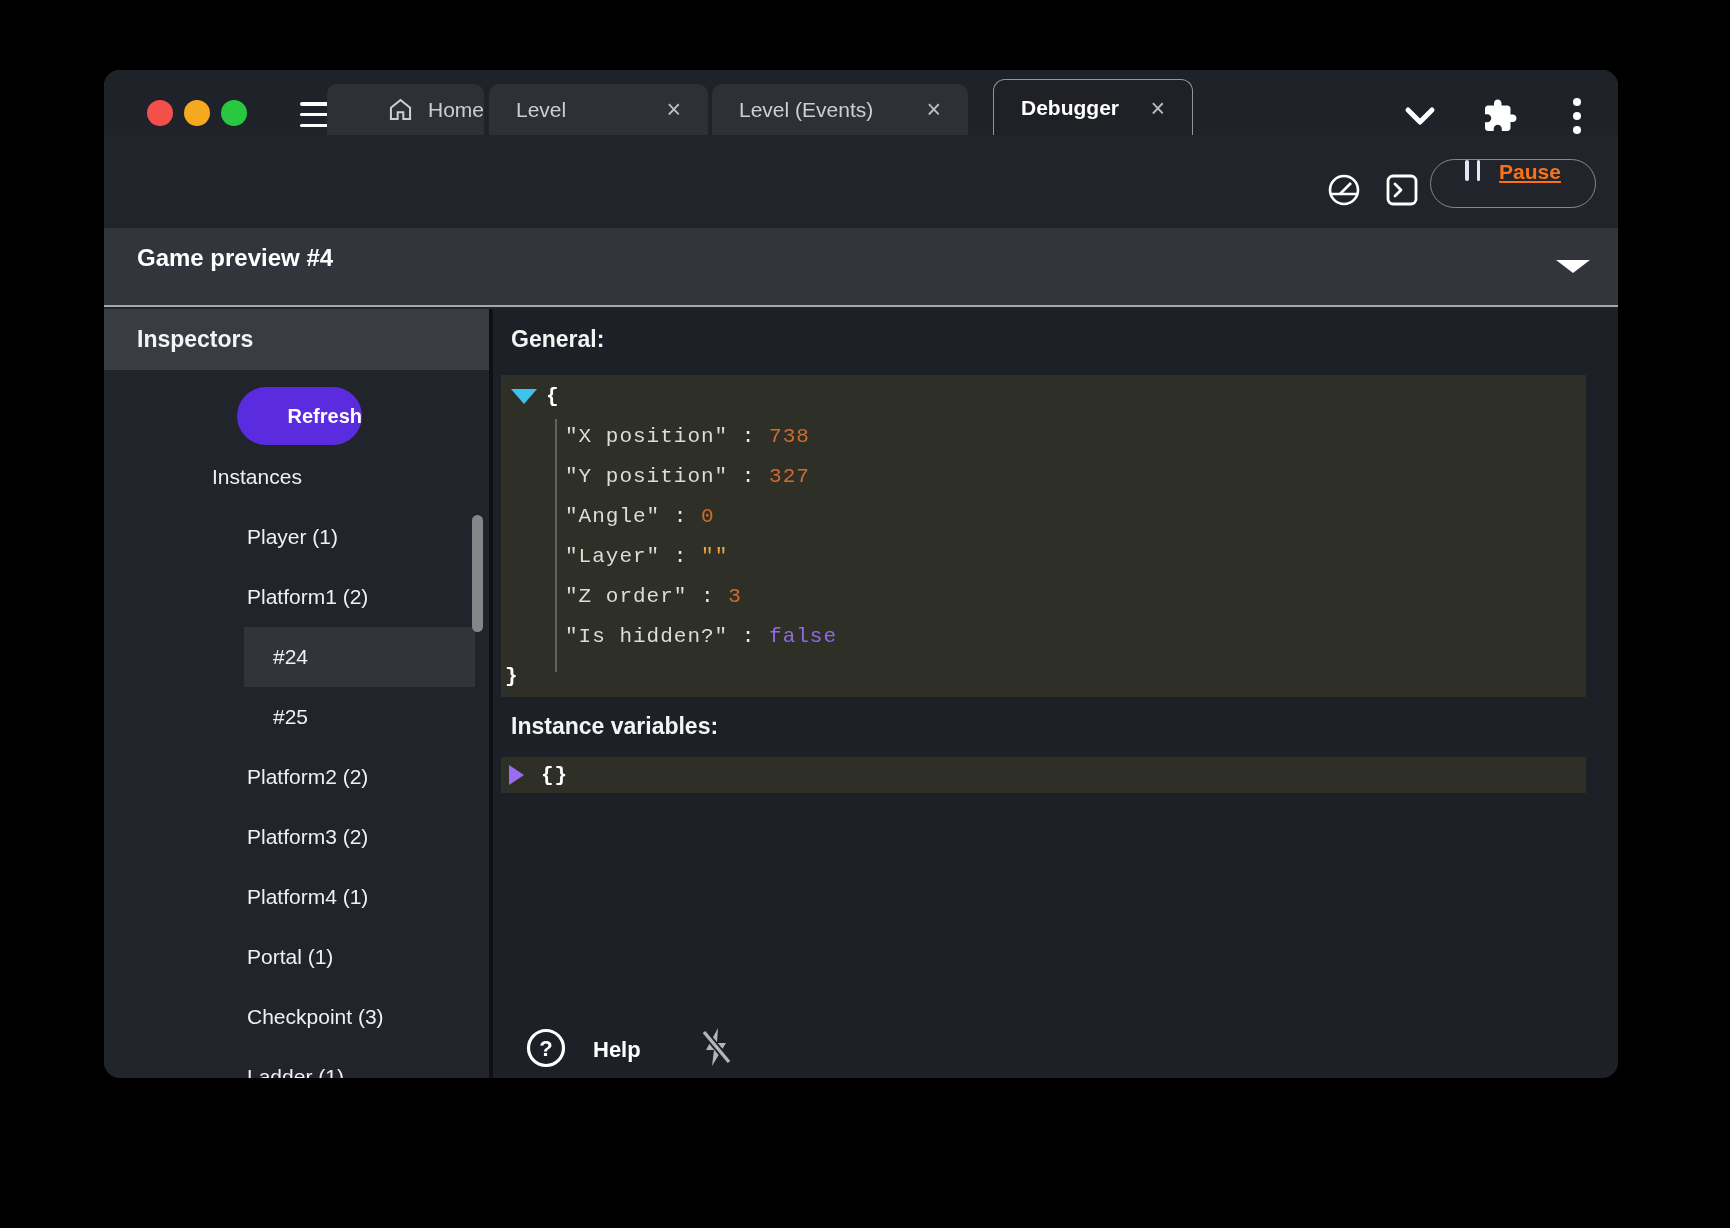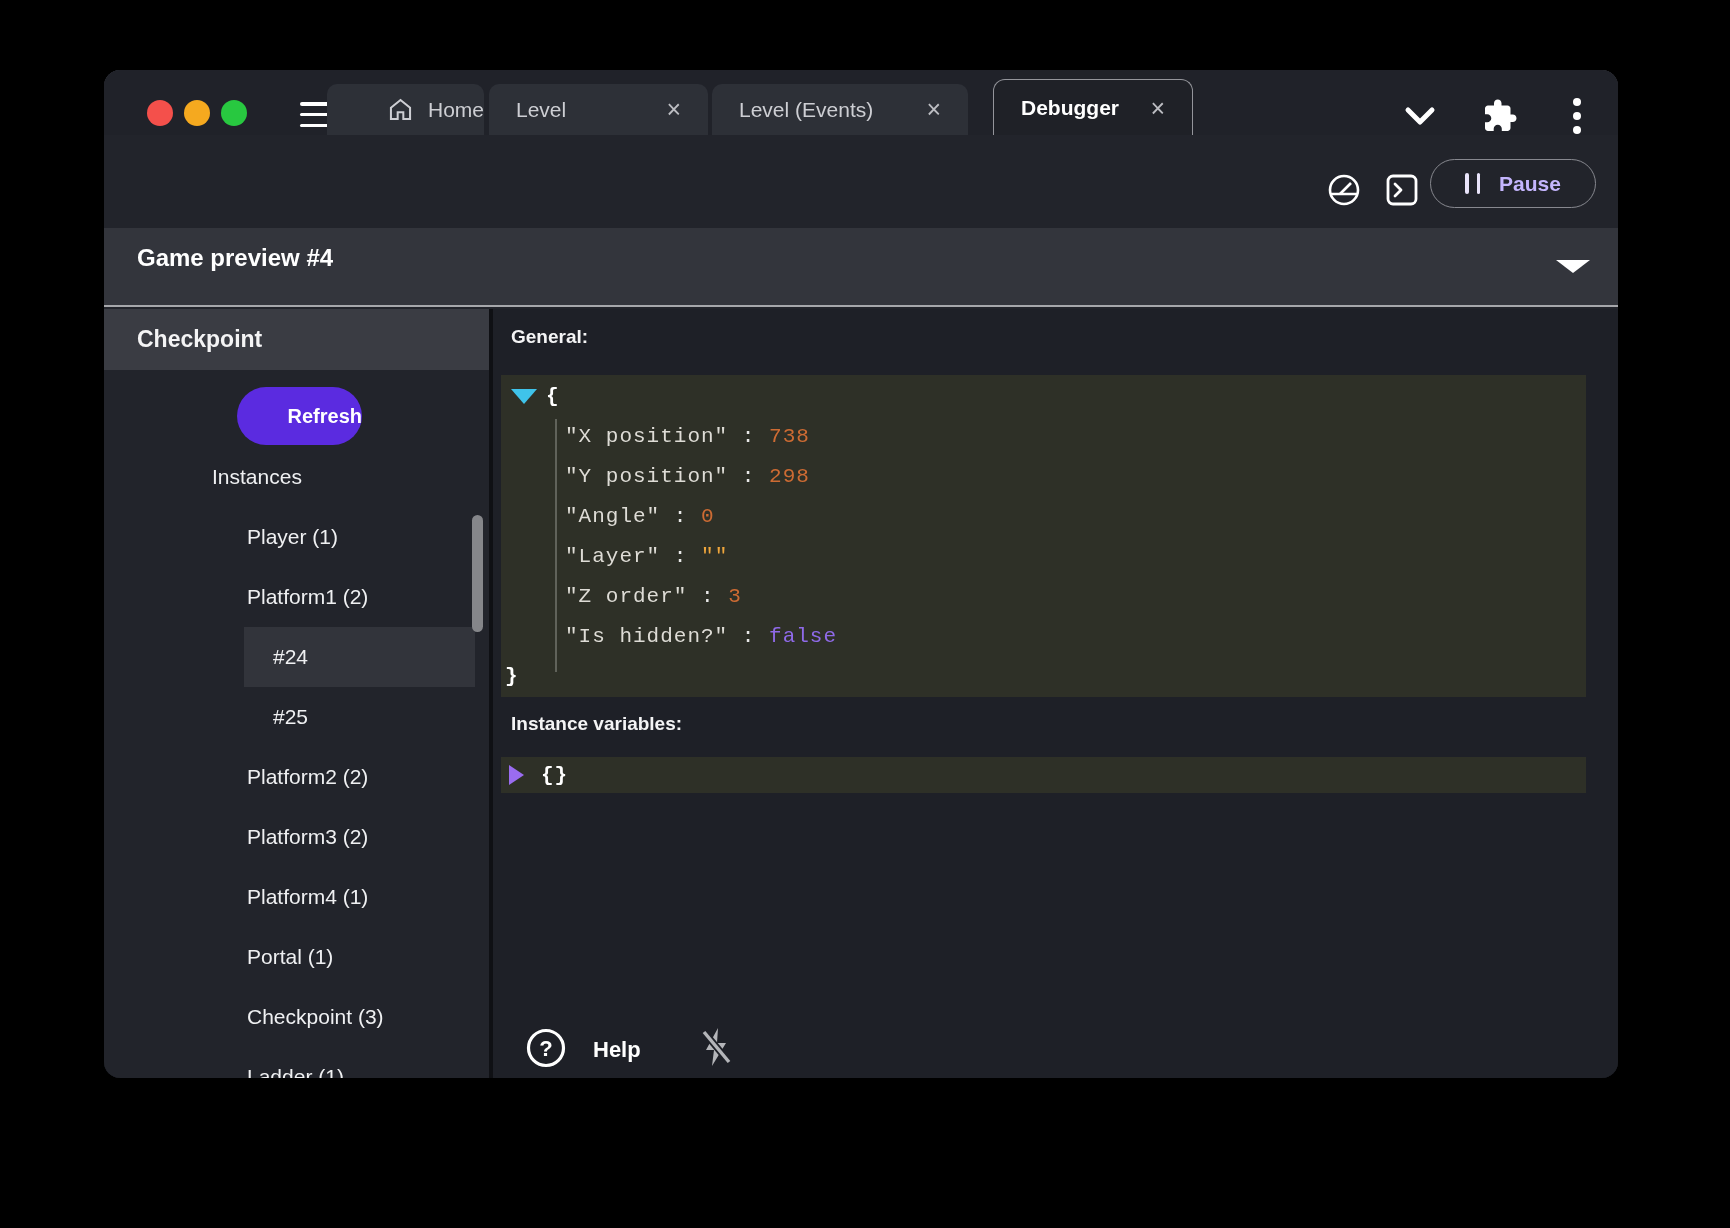--- a/index.html
+++ b/index.html
@@ -41,23 +41,23 @@
   .tabbar-chevron { position:absolute; left:1297px; top:33px; cursor:pointer; }
   .puzzle-icon { position:absolute; left:1378px; top:28px; cursor:pointer; }
   .kebab-icon { position:absolute; left:1466px; top:26px; cursor:pointer; }
 
   
   .toolbar { position:absolute; left:0; top:65px; right:0; height:93px; background:#22242b; }
   .gauge-icon { position:absolute; left:1221px; top:36px; cursor:pointer; }
   .console-icon { position:absolute; left:1279px; top:36px; cursor:pointer; }
   .pause-btn { position:absolute; left:1326px; top:24px; width:166px; height:49px;
     border:1.5px solid #87888f; border-radius:25px; background:transparent;
-    display:flex; align-items:center; justify-content:center; gap:19px;
-    color:#c4b5fd; font-size:21px; font-weight:bold; cursor:pointer;
-    font-family:"Liberation Sans", sans-serif; }
+    display:flex; justify-content:center; gap:19px;
+    color:#f97316; font-size:21px; font-weight:bold; cursor:pointer;
+    font-family:"Liberation Sans", sans-serif;text-decoration:underline; }
   .pause-glyph { display:flex; gap:8px; }
   .pause-glyph i { display:block; width:3.5px; height:21px; background:#e9e4fa; border-radius:2px; }
 
   
   .preview-bar { position:absolute; left:0; top:158px; right:0; height:79px;
     background:#33353c; border-bottom:2px solid #a6a7ab; }
   .preview-title { position:absolute; left:33px; top:0; height:60px; display:flex; align-items:center;
     color:#ffffff; font-size:24px; font-weight:bold; }
   .preview-caret { position:absolute; left:1452px; top:32px; width:0; height:0;
     border-left:17px solid transparent; border-right:17px solid transparent;
@@ -77,21 +77,21 @@
     color:#eff0f2; font-size:21px; cursor:pointer; }
   .tree-row .sel-bg { position:absolute; left:140px; top:0; width:231px; height:60px; background:#32343b; }
   .tree-row span { position:relative; }
   .lvl1 { padding-left:108px; }
   .lvl2 { padding-left:143px; }
   .lvl3 { padding-left:169px;align-items:center; }
   .scroll-thumb { position:absolute; left:368px; top:206px; width:11px; height:117px;
     background:#85868a; border-radius:6px; cursor:pointer; }
 
   .main { position:absolute; left:389px; top:0; right:0; bottom:0; background:#1e2027; }
-  .section-label { position:absolute; color:#f4f4f5; font-size:19px; font-weight:bold; }
+  .section-label { position:absolute; color:#f4f4f5; font-size:23px; font-weight:bold; }
   .general-label { left:18px; top:17px; }
   .ivars-label { left:18px; top:404px; }
 
   .json-box { position:absolute; left:8px; width:1085px; background:#2e3027;
     font-family:"Liberation Mono","DejaVu Sans Mono", monospace; font-size:21px; letter-spacing:1px; }
   .json-main { top:66px; height:322px; padding-top:1px; }
   .json-vars { top:448px; height:36px; display:flex; align-items:center; }
   .jline { height:40px; display:flex; align-items:center; }
   .jline.props { padding-left:64px; }
   .jbrace { color:#ffffff; font-weight:bold; }
@@ -208,21 +208,21 @@
 
     <div class="preview-bar">
       <span class="preview-title">Game preview #4</span>
       <span class="preview-caret"></span>
     </div>
 
     <div class="content">
 
       <div class="sidebar">
         <div class="sidebar-header">
-          <span>Checkpoint</span>
+          <span>Inspectors</span>
         </div>
         <button class="refresh-btn">Refresh</button>
         <div class="tree" id="tree">
             <div class="tree-row lvl1">
               <span>Instances</span>
             </div>
             <div class="tree-row lvl2">
               <span>Player (1)</span>
             </div>
             <div class="tree-row lvl2">
@@ -267,21 +267,21 @@
           </div>
           <div id="json-rows">
               <div class="jline props">
                 <span class="jkey">"X position"</span>
                 <span class="jcolon">&nbsp;:&nbsp;</span>
                 <span class="jval num">738</span>
               </div>
               <div class="jline props">
                 <span class="jkey">"Y position"</span>
                 <span class="jcolon">&nbsp;:&nbsp;</span>
-                <span class="jval num">298</span>
+                <span class="jval num">327</span>
               </div>
               <div class="jline props">
                 <span class="jkey">"Angle"</span>
                 <span class="jcolon">&nbsp;:&nbsp;</span>
                 <span class="jval num">0</span>
               </div>
               <div class="jline props">
                 <span class="jkey">"Layer"</span>
                 <span class="jcolon">&nbsp;:&nbsp;</span>
                 <span class="jval str">""</span>

